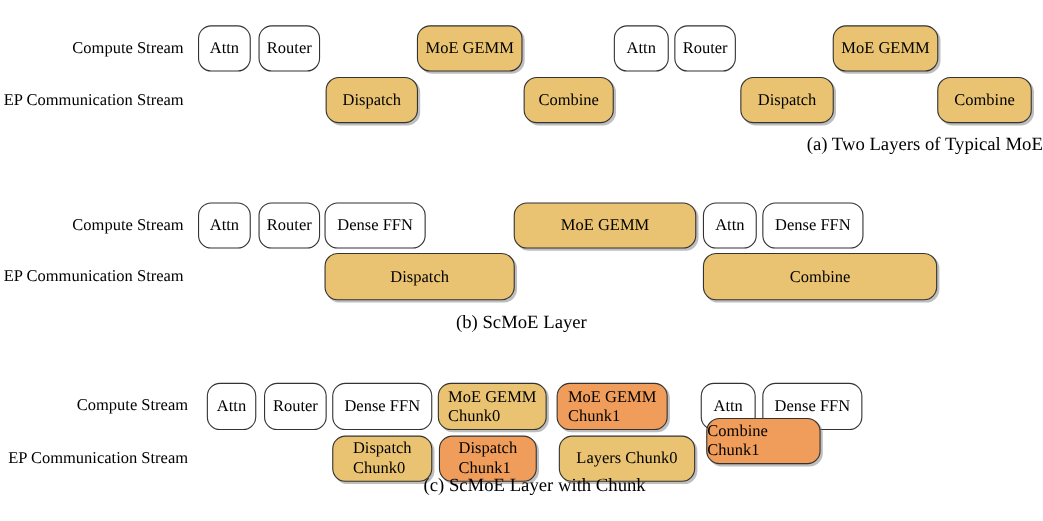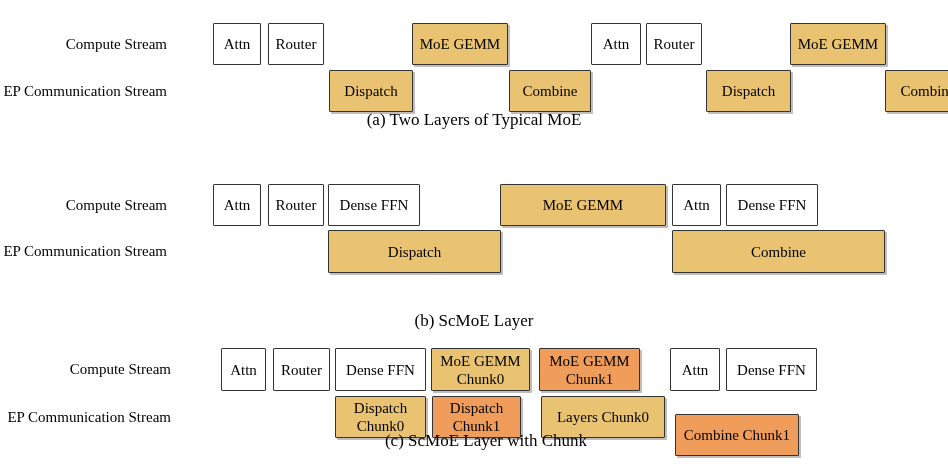--- a/index.html
+++ b/index.html
@@ -3,23 +3,23 @@
 <meta charset="utf-8">
 <style>
   html,body{margin:0;padding:0;background:#fff;}
   .canvas{
     position:relative;width:948px;height:474px;background:#fff;overflow:hidden;
     font-family:"Liberation Serif","DejaVu Serif",serif;color:#000000;
   }
   .panel{position:absolute;inset:0;}
   .box{
     position:absolute;box-sizing:border-box;
-    display:flex;align-items:center;justify-content:center;text-align:center;
-    border:1.6px solid var(--border,#333);border-radius:1px;
-    font-size:15px;line-height:18px;white-space:pre-line;margin-left:33px;
+    display:flex;align-items:center;justify-content:center;
+    border:1.6px solid var(--border,#333);border-radius:12px;
+    font-size:15px;line-height:18px;white-space:pre-line;
   }
   .box.white{background:var(--white-fill,#fff);}
   .box.tan{background:var(--tan,#E9C371);box-shadow:2px 2px 0 rgba(125,125,125,.5);}
   .box.orange{background:var(--orange,#F09C5A);box-shadow:2px 2px 0 rgba(125,125,125,.5);}
   .stream-label{
     position:absolute;left:0;box-sizing:border-box;
     display:flex;align-items:center;justify-content:flex-end;
     font-size:15px;white-space:nowrap;
   }
   .caption{
@@ -39,55 +39,55 @@
         <div class="box white" style="left: 235px; top: 23px; width: 56px; height: 42px;">Router</div>
         <div class="box tan" style="left: 379px; top: 23px; width: 96px; height: 42px;">MoE GEMM</div>
         <div class="box white" style="left: 558px; top: 23px; width: 50px; height: 42px;">Attn</div>
         <div class="box white" style="left: 613px; top: 23px; width: 56px; height: 42px;">Router</div>
         <div class="box tan" style="left: 757px; top: 23px; width: 96px; height: 42px;">MoE GEMM</div>
         <div class="box tan" style="left: 296px; top: 70px; width: 84px; height: 42px;">Dispatch</div>
         <div class="box tan" style="left: 476px; top: 70px; width: 82px; height: 42px;">Combine</div>
         <div class="box tan" style="left: 673px; top: 70px; width: 85px; height: 42px;">Dispatch</div>
         <div class="box tan" style="left: 852px; top: 70px; width: 86px; height: 42px;">Combine</div>
       </div>
-    <div class="caption" style="top: 110px;">(a) Two Layers of Typical MoE</div>
+    <div class="caption" style="top: 121px; text-align: right;">(a) Two Layers of Typical MoE</div>
   </div>
 
   <div class="panel">
     <div class="stream-label" style="top: 184px; height: 42px; width: 167px;">Compute Stream</div>
     <div class="stream-label" style="top: 230px; height: 43px; width: 167px;">EP Communication Stream</div>
     <div class="boxes">
         <div class="box white" style="left: 180px; top: 184px; width: 48px; height: 42px;">Attn</div>
         <div class="box white" style="left: 235px; top: 184px; width: 56px; height: 42px;">Router</div>
         <div class="box white" style="left: 295px; top: 184px; width: 92px; height: 42px;">Dense FFN</div>
         <div class="box tan" style="left: 467px; top: 184px; width: 166px; height: 42px;">MoE GEMM</div>
         <div class="box white" style="left: 639px; top: 184px; width: 49px; height: 42px;">Attn</div>
         <div class="box white" style="left: 693px; top: 184px; width: 92px; height: 42px;">Dense FFN</div>
         <div class="box tan" style="left: 295px; top: 230px; width: 173px; height: 43px;">Dispatch</div>
         <div class="box tan" style="left: 639px; top: 230px; width: 213px; height: 43px;">Combine</div>
       </div>
-    <div class="caption" style="top: 283px; margin-top: 28px;">(b) ScMoE Layer</div>
+    <div class="caption" style="top: 283px;">(b) ScMoE Layer</div>
   </div>
 
   <div class="panel">
     <div class="stream-label" style="top: 348px; height: 43px; width: 171px;">Compute Stream</div>
     <div class="stream-label" style="top: 396px; height: 42px; width: 171px;">EP Communication Stream</div>
     <div class="boxes">
         <div class="box white" style="left: 188px; top: 348px; width: 45px; height: 43px;">Attn</div>
         <div class="box white" style="left: 240px; top: 348px; width: 57px; height: 43px;">Router</div>
         <div class="box white" style="left: 302px; top: 348px; width: 91px; height: 43px;">Dense FFN</div>
         <div class="box tan" style="left: 398px; top: 348px; width: 99px; height: 43px;">MoE GEMM
 Chunk0</div>
         <div class="box orange" style="left: 506px; top: 348px; width: 101px; height: 43px;">MoE GEMM
 Chunk1</div>
         <div class="box white" style="left: 637px; top: 348px; width: 50px; height: 43px;">Attn</div>
         <div class="box white" style="left: 693px; top: 348px; width: 91px; height: 43px;">Dense FFN</div>
         <div class="box tan" style="left: 302px; top: 396px; width: 91px; height: 42px;">Dispatch
 Chunk0</div>
         <div class="box orange" style="left: 399px; top: 396px; width: 89px; height: 42px;">Dispatch
 Chunk1</div>
         <div class="box tan" style="left: 508px; top: 396px; width: 124px; height: 42px;">Layers Chunk0</div>
-        <div class="box orange" style="left: 642px; top: 414px; width: 124px; height: 42px;">Combine Chunk1</div>
+        <div class="box orange" style="left: 642px; top: 380px; width: 104px; height: 42px;">Combine Chunk1</div>
       </div>
     <div class="caption" style="top: 431px; padding-left: 12px;">(c) ScMoE Layer with Chunk</div>
   </div>
 
 </div>
 
 </body></html>

